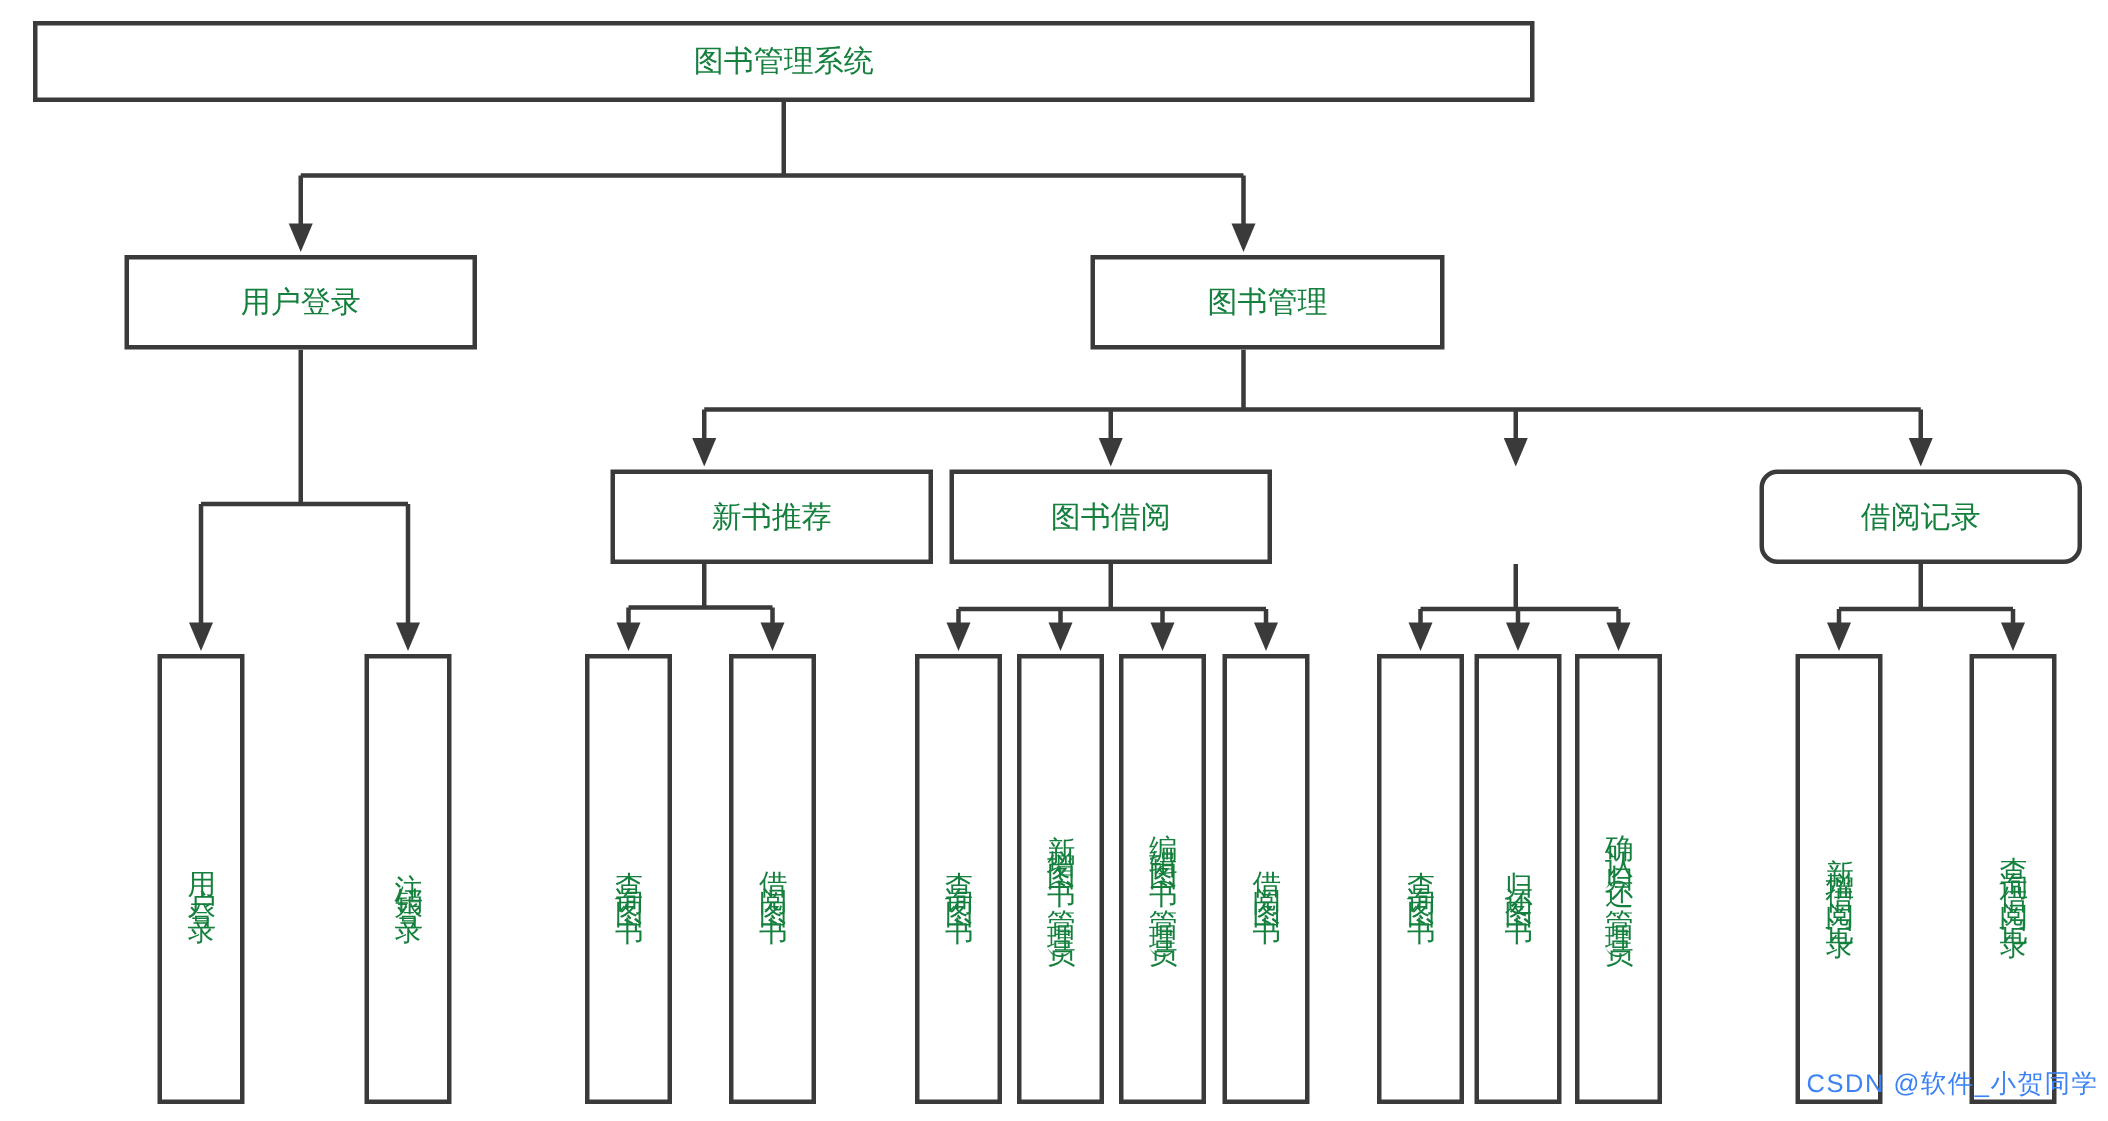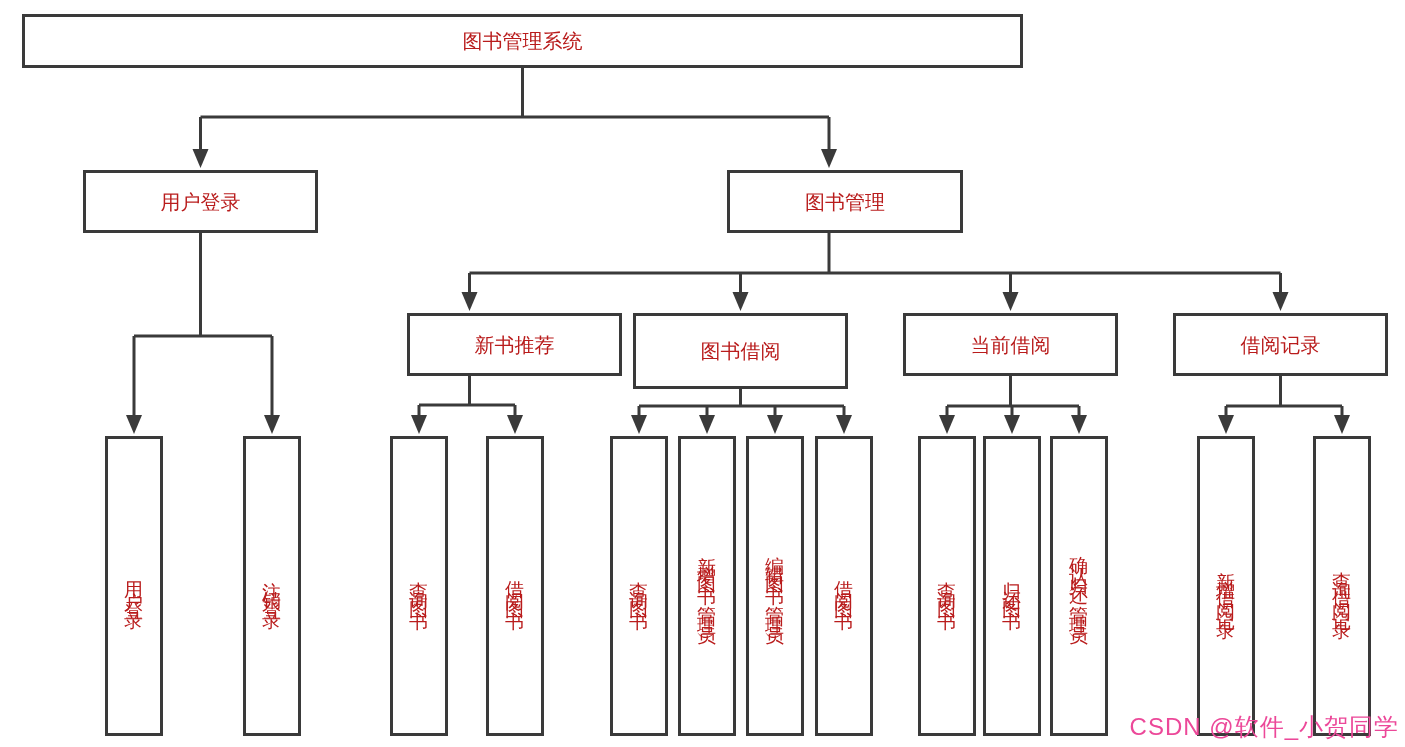--- a/index.html
+++ b/index.html
@@ -14,41 +14,41 @@
   svg.wires {
     position: absolute;
     left: 0; top: 0;
     pointer-events: none;
   }
   .node {
     position: absolute;
     box-sizing: border-box;
     border: 3px solid #3a3a3a;
     background: #ffffff;
-    color: #b91c1c;
+    color: #15803d;
     display: flex;
     align-items: center;
     justify-content: center;
     font-size: 20px;
     line-height: 1;
     z-index: 2;
   }
   .leaf {
     writing-mode: vertical-lr;
     text-orientation: mixed;
     letter-spacing: 10px;
     font-size: 19px;
   }
   #watermark {
     position: absolute;
     right: 6px;
     top: 711px;
-    font-size: 24px;
+    font-size: 17px;
     letter-spacing: 1px;
-    color: #ec4899;
+    color: #3b82f6;
     z-index: 3;
     white-space: nowrap;
   }
 </style>
 </head>
 <body>
 
 <div id="stage">
 
   <svg class="wires" width="1405" height="747" viewBox="0 0 1405 747">
@@ -108,23 +108,22 @@
       <polygon points="1334,415 1350,415 1342,434"></polygon>
     </g>
   </svg>
 
   <div class="node" style="left:22px; top:14px; width:1001px; height:54px;">图书管理系统</div>
 
   <div class="node" style="left:83px; top:170px; width:235px; height:63px;">用户登录</div>
   <div class="node" style="left:711px; top:170px; width:236px; height:63px;margin-left:16px;">图书管理</div>
 
   <div class="node" style="left:362px; top:313px; width:215px; height:63px;margin-left:45px;">新书推荐</div>
-  <div class="node" style="left:633px; top:313px; width:215px; height:76px;text-align:center;">图书借阅</div>
-  <div class="node" style="left:903px; top:313px; width:215px; height:63px;">当前借阅</div>
-  <div class="node" style="left:1173px; top:313px; width:215px; height:63px;">借阅记录</div>
+  <div class="node" style="left:633px; top:313px; width:215px; height:63px;text-align:center;">图书借阅</div>
+  <div class="node" style="left:1173px; top:313px; width:215px; height:63px;border-radius:12px;">借阅记录</div>
 
   <div class="node leaf" style="left:105px; top:436px; width:58px; height:300px;">用户登录</div>
   <div class="node leaf" style="left:243px; top:436px; width:58px; height:300px;">注销登录</div>
 
   <div class="node leaf" style="left:390px; top:436px; width:58px; height:300px;">查询图书</div>
   <div class="node leaf" style="left:486px; top:436px; width:58px; height:300px;">借阅图书</div>
 
   <div class="node leaf" style="left:610px; top:436px; width:58px; height:300px;">查询图书</div>
   <div class="node leaf" style="left:678px; top:436px; width:58px; height:300px;">新增图书（管理员）</div>
   <div class="node leaf" style="left:746px; top:436px; width:58px; height:300px;">编辑图书（管理员）</div>

